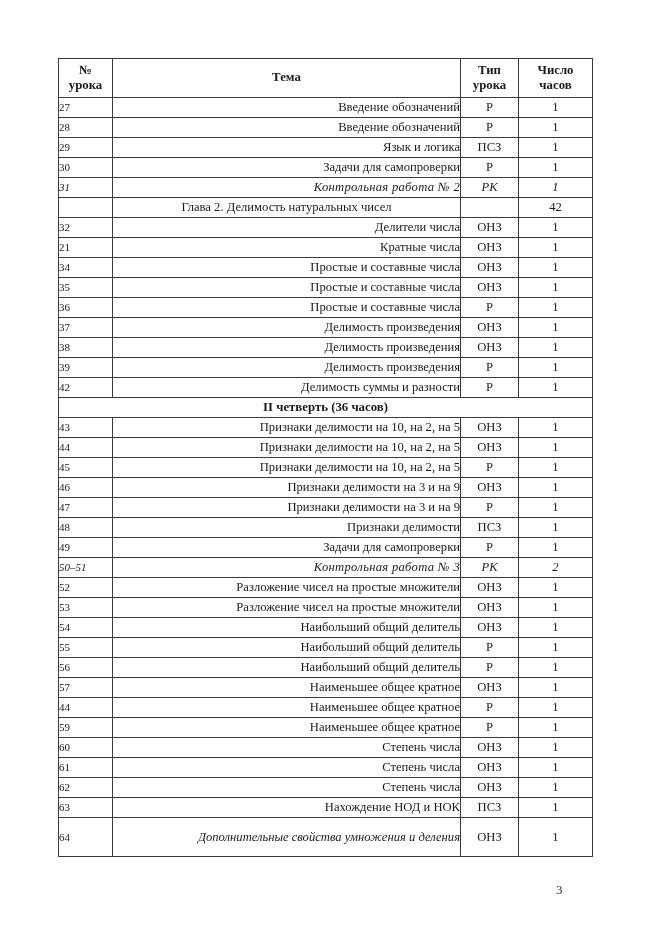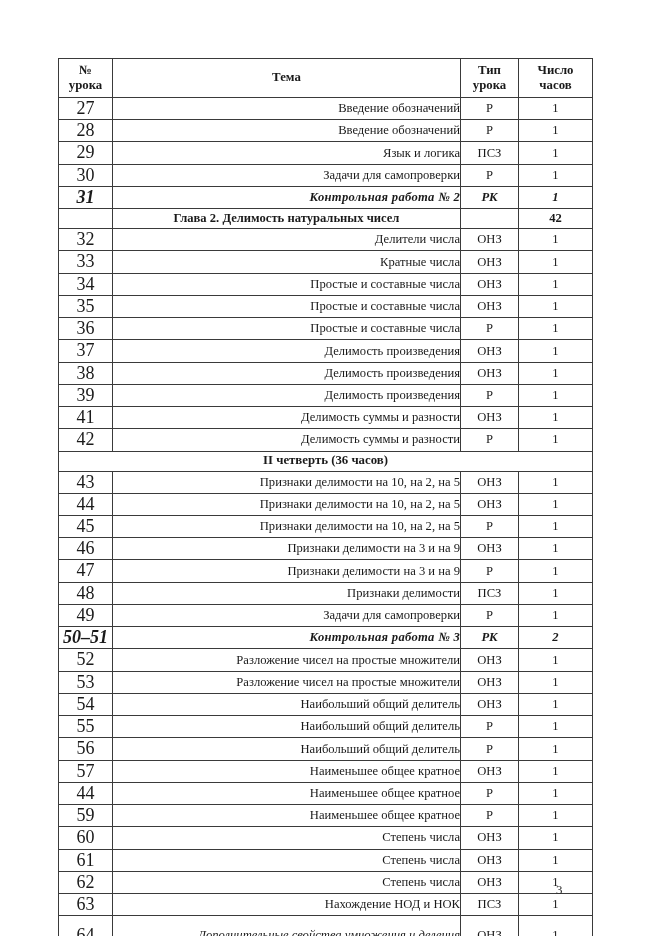--- a/index.html
+++ b/index.html
@@ -52,23 +52,23 @@
     font-weight: bold;
     text-align: center;
     height: 38px;
     font-size: 12.8px;
     padding: 2px 1px;
   }
   .hdr-line { display: block; white-space: nowrap; }
 
   
   td.cell-num {
-    text-align: center;
+    text-align: left;
     height: 19px;
-    font-size: 18px;
+    font-size: 11px;
   }
   td.cell-theme {
     text-align: right;
     padding-left: 7px;
     padding-right: 4px;
     font-size: 12.6px;
   }
   td.cell-type,
   td.cell-hours {
     text-align: center;
@@ -79,30 +79,30 @@
 
   
   tr.r-tall td { height: 38px; }
   tr.r-tall td.cell-num,
   tr.r-tall td.cell-type,
   tr.r-tall td.cell-hours { vertical-align: top; padding-top: 2px; }
   tr.r-tall td.cell-theme { vertical-align: top; padding-top: 2px; font-style: italic; }
 
   
   tr.r-control td {
-    font-weight: bold;
+    font-weight: normal;
     font-style: italic;
   }
   tr.r-control td.cell-theme {
     letter-spacing: 0.3px;
     margin-top: 29px;
   }
 
   tr.r-chapter td {
-    font-weight: bold;
+    font-weight: normal;
   }
   tr.r-chapter td.cell-theme {
     text-align: center;
     padding-left: 0;
   }
 
   tr.r-quarter td {
     font-weight: bold;
     text-align: center;
     height: 19px;
@@ -187,21 +187,21 @@
           <td class="cell-type"></td>
           <td class="cell-hours">42</td>
         </tr>
         <tr class="r-normal">
           <td class="cell-num">32</td>
           <td class="cell-theme">Делители числа</td>
           <td class="cell-type">ОНЗ</td>
           <td class="cell-hours">1</td>
         </tr>
         <tr class="r-normal">
-          <td class="cell-num">33</td>
+          <td class="cell-num">21</td>
           <td class="cell-theme">Кратные числа</td>
           <td class="cell-type">ОНЗ</td>
           <td class="cell-hours">1</td>
         </tr>
         <tr class="r-normal">
           <td class="cell-num">34</td>
           <td class="cell-theme">Простые и составные числа</td>
           <td class="cell-type">ОНЗ</td>
           <td class="cell-hours">1</td>
         </tr>
@@ -226,26 +226,20 @@
         <tr class="r-normal">
           <td class="cell-num">38</td>
           <td class="cell-theme">Делимость произведения</td>
           <td class="cell-type">ОНЗ</td>
           <td class="cell-hours">1</td>
         </tr>
         <tr class="r-normal">
           <td class="cell-num">39</td>
           <td class="cell-theme">Делимость произведения</td>
           <td class="cell-type">Р</td>
-          <td class="cell-hours">1</td>
-        </tr>
-        <tr class="r-normal">
-          <td class="cell-num">41</td>
-          <td class="cell-theme">Делимость суммы и разности</td>
-          <td class="cell-type">ОНЗ</td>
           <td class="cell-hours">1</td>
         </tr>
         <tr class="r-normal">
           <td class="cell-num">42</td>
           <td class="cell-theme">Делимость суммы и разности</td>
           <td class="cell-type">Р</td>
           <td class="cell-hours">1</td>
         </tr>
         <tr class="r-quarter">
           <td colspan="4">II четверть (36 часов)</td>

